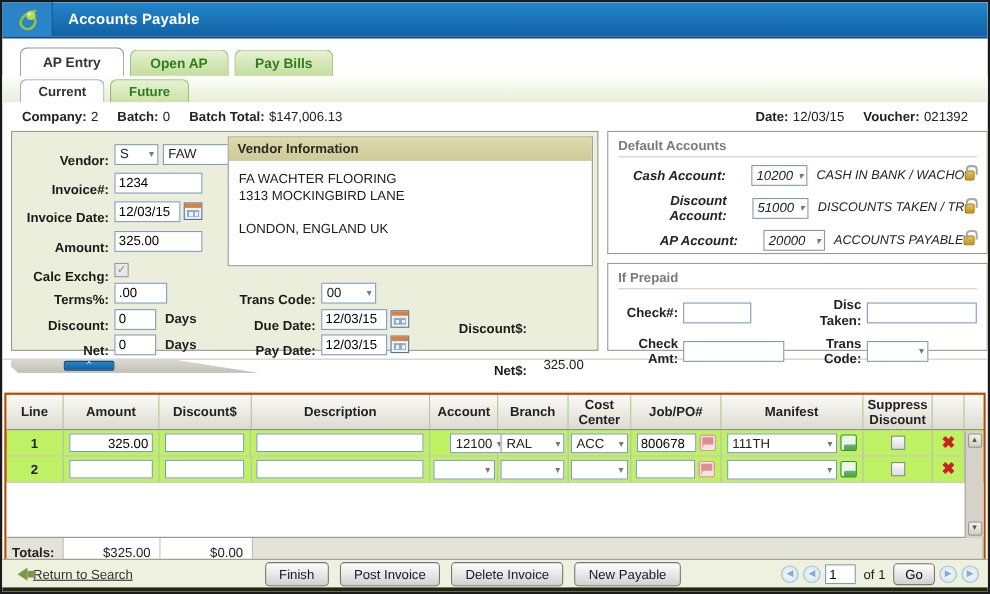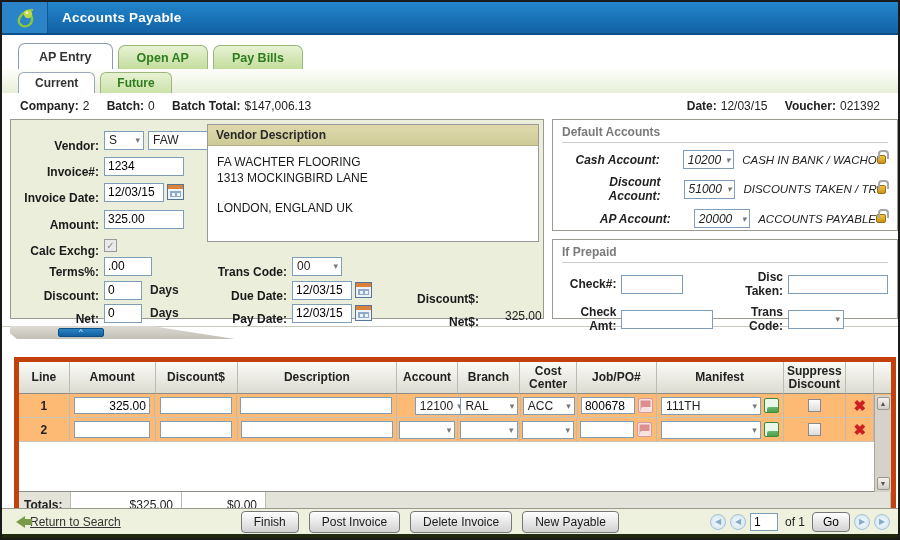--- a/index.html
+++ b/index.html
@@ -57,21 +57,21 @@
   .ip-grid { display:grid; grid-template-columns:auto auto auto auto; align-items:center; row-gap:7px; }
   .ip-grid .plabel { font-weight:bold; text-align:right; padding-right:5px; }
 
   
   .hline { height:1px; background:#c9c9c0; margin-top:5px; }
   .collapse-wrap { margin-left:8px; margin-top:-1px; }
   .collapse-tab { width:225px; height:13px; background:linear-gradient(#dcdad2,#c2c0b6); clip-path:polygon(0 0,63% 0,100% 100%,3% 100%,0 55%); display:flex; align-items:center; }
   .collapse-btn { width:46px; height:9px; margin-left:48px; background:linear-gradient(#2c85c4,#135f9e); border:1px solid #0d4f86; border-radius:2px; color:#fff; font-size:8px; line-height:6px; text-align:center; cursor:pointer; }
 
   
-  .grid { position:absolute; left:12px; right:2px; top:355px; border:5px solid #c2410c; background:#fdba74; }
+  .grid { position:absolute; left:2px; right:2px; top:355px; border:2px solid #c2410c; background:#bef264; }
   .grow { display:flex; }
   .gcell { border-right:1px solid #bcbcb2; display:flex; align-items:center; justify-content:center; }
   .gcell:last-child { border-right:none; }
   .ghead .gcell { background:linear-gradient(#fbfbf7,#dcdbd1); border-bottom:1px solid #8e8e86; font-weight:bold; font-size:12px; text-align:center; height:32px; line-height:13px; padding:2px; }
   .gbody .gcell { height:24px; border-bottom:1px solid #c6c6bc; }
   .c-line { width:52px; } .c-amt { width:88px; } .c-dis { width:84px; } .c-desc { width:164px; }
   .c-acct { width:62px; } .c-br { width:64px; } .c-cc { width:58px; } .c-job { width:82px; }
   .c-man { width:130px; } .c-sup { width:64px; } .c-del { width:29px; } .c-scr { width:17px; }
   .gbody input.tx { height:17px; }
   .amt-in { width:76px; text-align:right; }
@@ -82,21 +82,21 @@
   .lookup.pink { border:1px solid #d89a9a; background:#f6e2e2; box-shadow:inset 0 0 0 1.5px #f6e2e2, inset 3px 3px 0 -1px #dd8f8f, inset 3px 6px 0 -1px #dd8f8f, inset 3px 9px 0 -1px #dd8f8f; }
   .lookup.green { border:1px solid #3c8a3c; background:linear-gradient(#9ed69e,#4ea04e); box-shadow:inset 3px 3px 0 -1px #eaf8ea, inset 3px 6px 0 -1px #eaf8ea, inset 3px 9px 0 -1px #eaf8ea; }
   .sup-chk { width:13px; height:13px; border:1px solid #8a8a8a; background:linear-gradient(#fcfcfc,#ddd); cursor:pointer; }
   .del-x { color:#cc2020; font-weight:bold; font-size:15px; cursor:pointer; line-height:1; }
   .filler { height:50px; border-bottom:1px solid #8e8e86; background:#fff; position:relative; }
   .scrollbar { position:absolute; right:0; top:33px; width:17px; height:97px; background:#d6d2ca; border-left:1px solid #a8a8a0; display:flex; flex-direction:column; justify-content:space-between; align-items:center; padding:2px 0; }
   .scr-btn { width:13px; height:13px; background:linear-gradient(#f4f2ee,#d2cfc7); border:1px solid #9a978f; border-radius:2px; font-size:7px; color:#555; display:flex; align-items:center; justify-content:center; cursor:pointer; }
   .totals { display:flex; background:#e3e3d9; height:26px; align-items:stretch; }
   .totals .tcell { display:flex; align-items:center; border-right:1px solid #bcbcb2; }
   .t-label { width:52px; font-weight:bold; padding-left:5px; }
-  .t-amt { width:111px; background:#fff; justify-content:flex-end; padding-right:8px;text-decoration:underline; }
+  .t-amt { width:88px; background:#fff; justify-content:flex-end; padding-right:8px; }
   .t-dis { width:84px; background:#fff; justify-content:flex-end; padding-right:8px; }
   .t-rest { flex:1; border-right:none; }
 
   
   .footer { position:absolute; left:0; right:0; bottom:4px; height:26px; background:#eef1dd; border-top:1px solid #9a9a90; display:flex; align-items:center; padding:0 8px; }
   .ret { display:flex; align-items:center; gap:5px; cursor:pointer; }
   .ret-arrow { width:0; height:0; border:6px solid transparent; border-right:9px solid #7a9a49; position:relative; }
   .ret-arrow::after { content:""; position:absolute; left:9px; top:-3px; width:7px; height:6px; background:#7a9a49; }
   .ret a { color:#333; font-size:12px; }
   .btns { display:flex; gap:10px; margin-left:120px; }
@@ -208,27 +208,27 @@
       <div class="frow" style="left:196px;top:180px;">
         <span class="flabel" style="width:80px;">Pay Date:</span>
         <input class="tx" style="width: 60px;" value="12/03/15">
         <span class="cal"></span>
       </div>
 
       <div class="frow" style="left:390px;top:160px;">
         <span class="flabel" style="width:78px;">Discount$:</span>
         <span></span>
       </div>
-      <div class="frow" style="left:390px;top:183px;gap:11px;">
+      <div class="frow" style="left:390px;top:198px;">
         <span class="flabel" style="width:78px;">Net$:</span>
         <span style="margin-left:10px;">325.00</span>
       </div>
 
       <div class="vendor-box">
-        <div class="vhead">Vendor Description</div>
+        <div class="vhead">Vendor Information</div>
         <div class="vbody">
           <div>FA WACHTER FLOORING</div>
           <div>1313 MOCKINGBIRD LANE</div>
           <div class="gap"></div>
           <div>LONDON, ENGLAND UK</div>
         </div>
       </div>
     </div>
 
     <div class="col-right">

